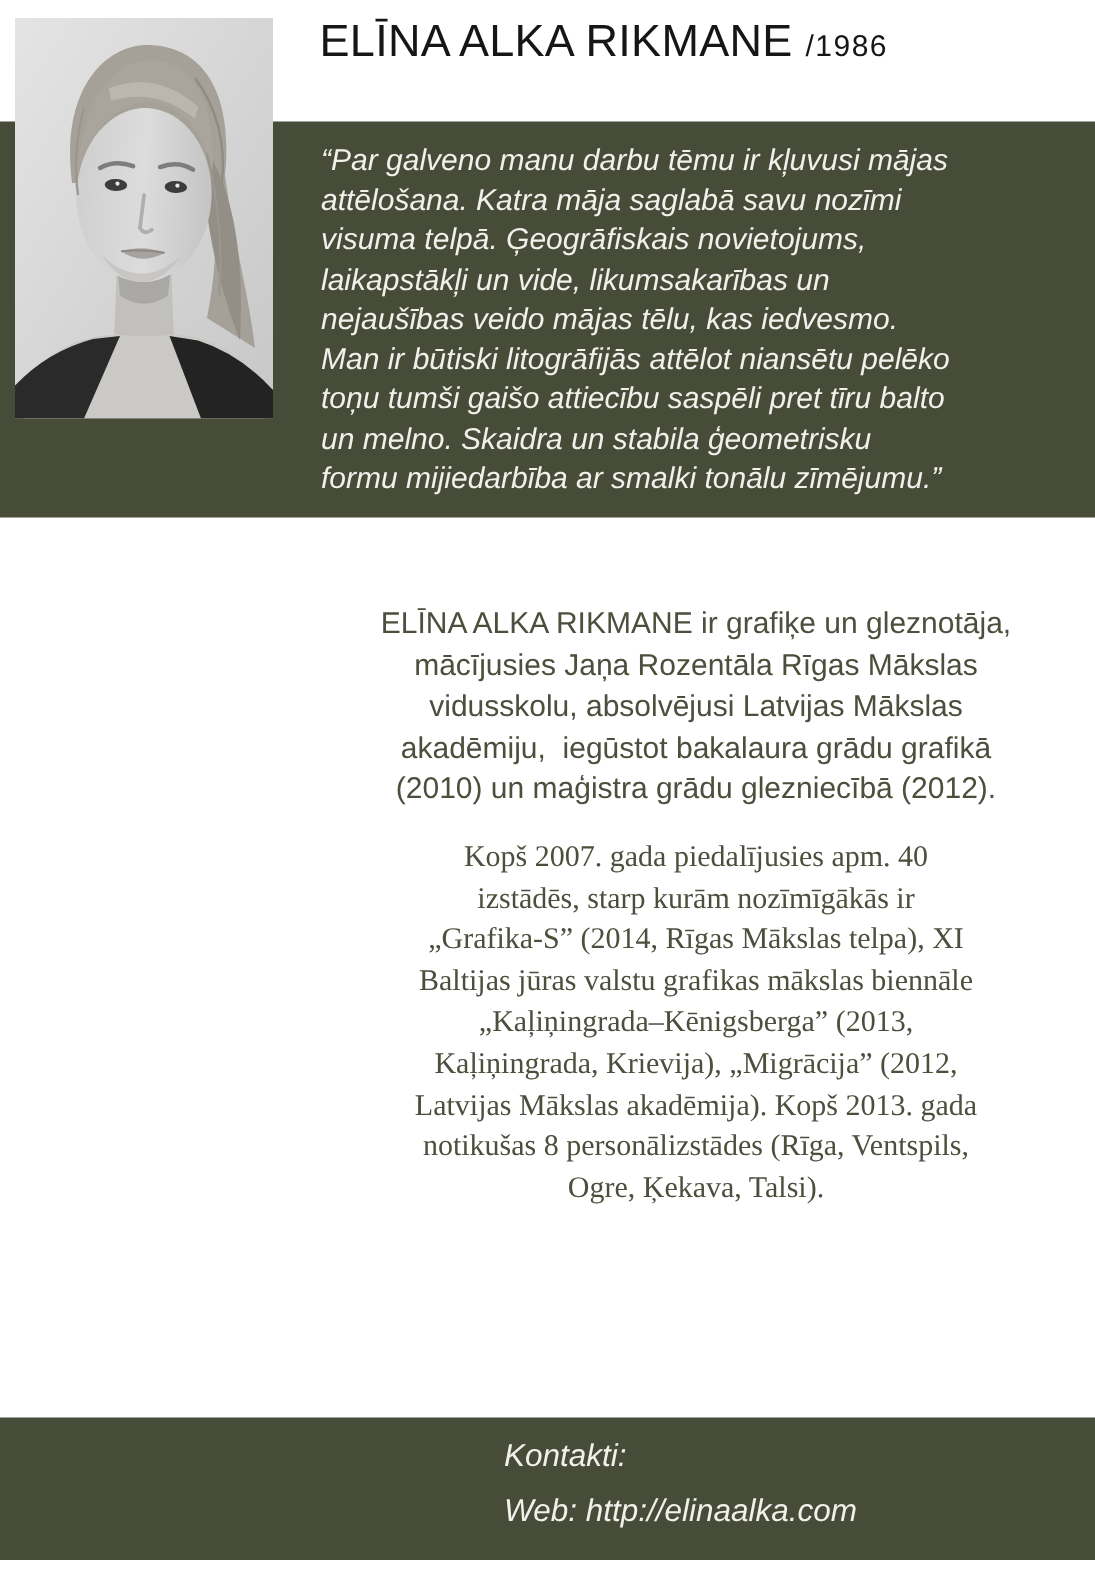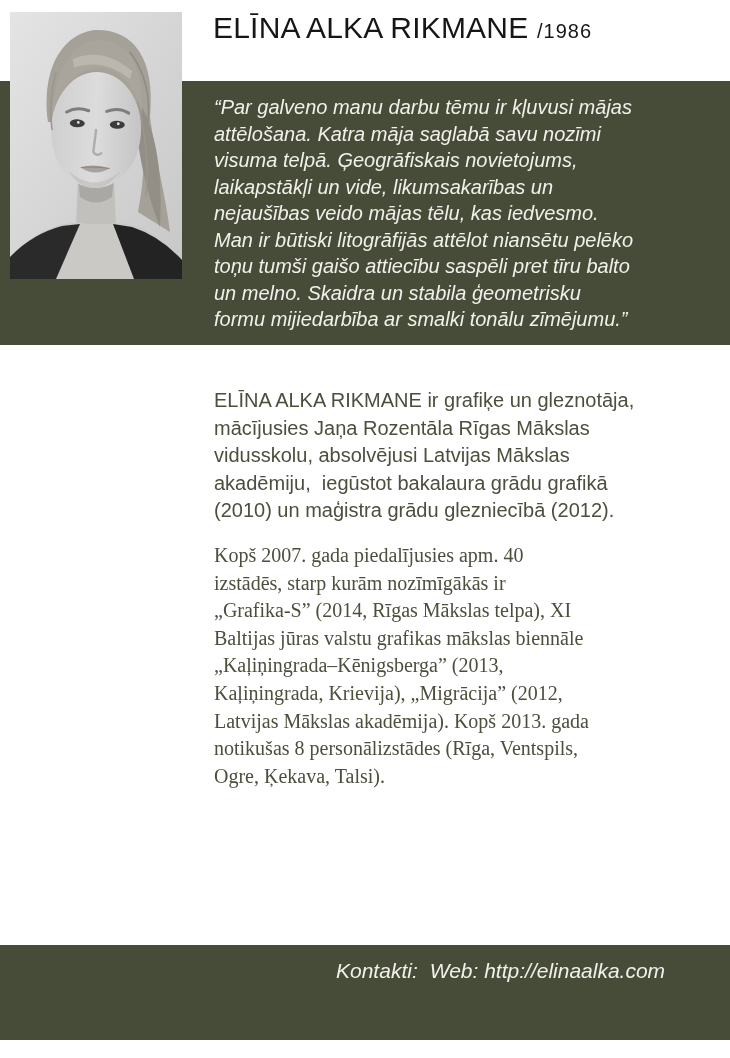--- a/index.html
+++ b/index.html
@@ -65,21 +65,21 @@
   
   .bio {
     position: absolute;
     left: 214px;
     top: 387px;
     width: 500px;
     font-size: 20px;
     line-height: 27.6px;
     color: #4b4f3c;
   }
-  .bio p { margin: 0; white-space: pre-line; }
+  .bio p { margin: 16px; white-space: pre-line; text-align: center; }
   .bio p + p { margin-top: 17px; font-family: Liberation Serif, serif; }
 
   
   .footer-band {
     position: absolute;
     left: 0;
     top: 945px;
     width: 730px;
     height: 95px;
     background: #474c39;
@@ -89,20 +89,21 @@
     left: 336px;
     top: 14px;
     display: flex;
     align-items: flex-start;
     gap: 12px;
     font-size: 21px;
     line-height: 24.6px;
     font-style: italic;
     color: #f1f0ea;
     white-space: nowrap;
+    flex-direction: column;
   }
   .contacts-lines div { margin: 0; }
 </style>
 </head>
 <body>
 
 <div class="page">
 
   <h1 class="title"><span>ELĪNA ALKA RIKMANE</span> <span class="year">/1986</span></h1>
 

